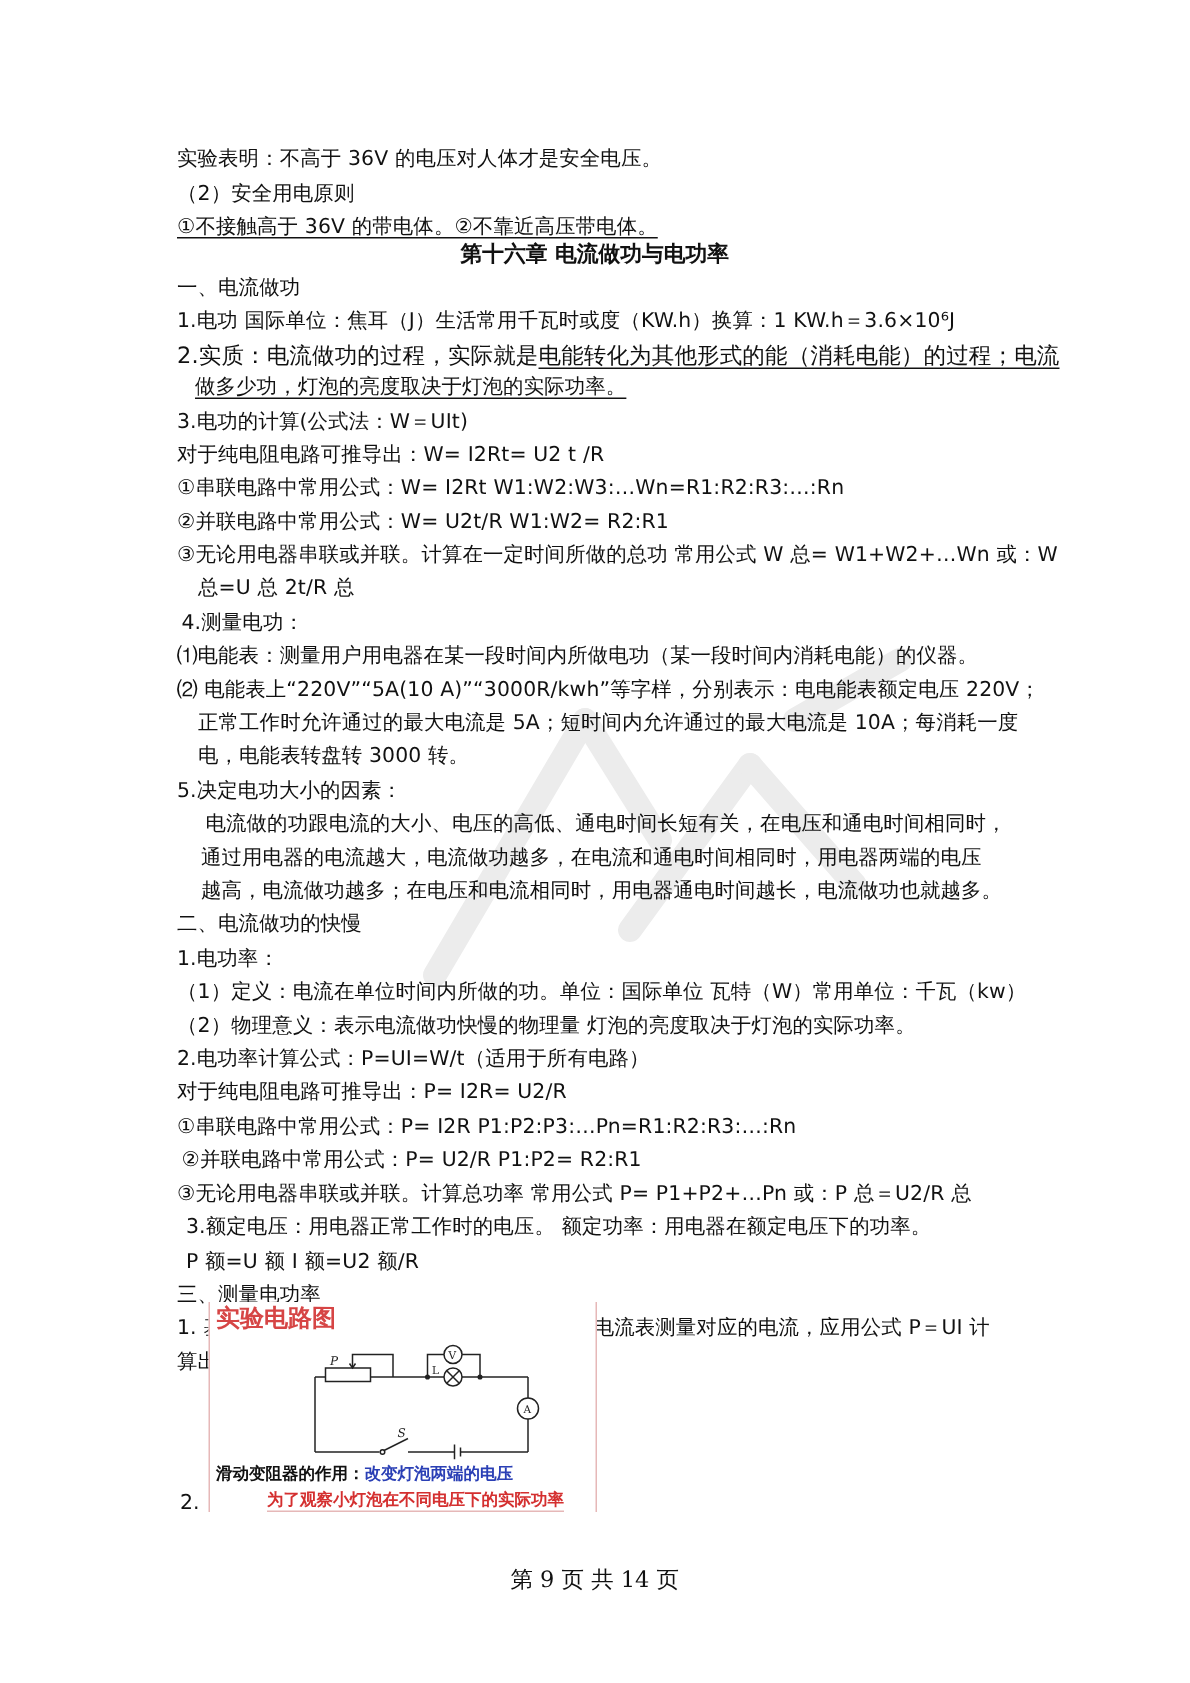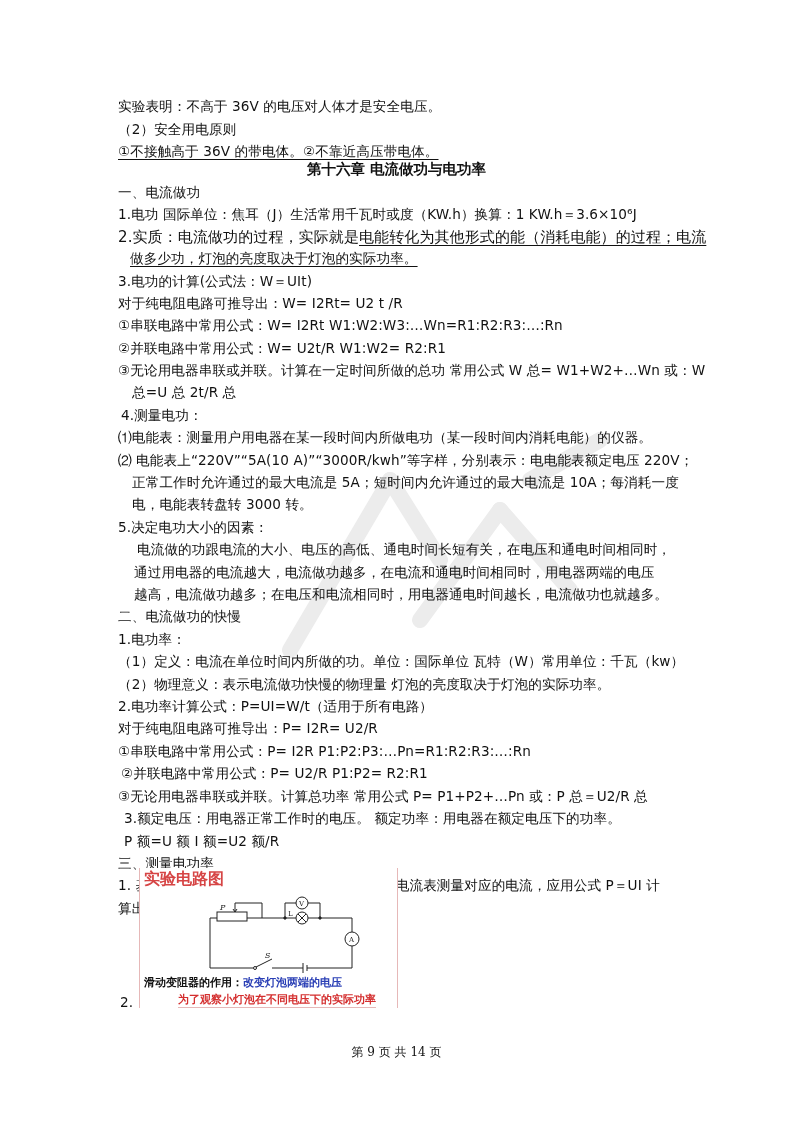--- a/index.html
+++ b/index.html
@@ -12,21 +12,21 @@
     .title { position: absolute; left: 0; width: 793px; text-align: center; top: 160px;
       font-weight: bold; font-size: 14.5px; font-family: "DejaVu Serif", serif; }
     .watermark { position: absolute; left: 270px; top: 420px; width: 360px; height: 260px; pointer-events: none; }
     .figure { position: absolute; left: 139px; top: 866px; width: 257px; height: 140px; background: #fff;
       border-left: 1px solid #e6b8b8; border-right: 1px solid #e6b8b8; }
     .fig-title { position: absolute; left: 4px; top: 1px; color: #d64545; font-size: 16px; font-weight: bold; font-family: "DejaVu Serif", serif; }
     .fig-note1 { position: absolute; left: 4px; top: 107px; font-size: 11px; font-family: "DejaVu Serif", serif; white-space: nowrap; }
     .fig-note1 .lbl { color: #111; font-weight: bold; }
     .fig-note1 .val { color: #2a3fb5; font-weight: bold; }
     .fig-note2 { position: absolute; left: 4px; top: 124px; font-size: 11px; color: #d42f2f; font-weight: bold; font-family: "DejaVu Serif", serif; white-space: nowrap; border-bottom: 1px solid #e6b8b8; margin-left: 34px; }
-    .footer { position: absolute; left: 0; width: 793px; text-align: center; top: 1044px; font-size: 12px; font-family: "DejaVu Serif", serif; }
+    .footer { position: absolute; left: 0; width: 793px; text-align: center; top: 1044px; font-size: 15px; font-family: "DejaVu Serif", serif; }
   </style>
 </head>
 <body>
 
 <div class="page">
 
   <svg class="watermark" viewBox="0 0 360 260">
     <g stroke="#ececec" stroke-width="16" fill="none" stroke-linecap="round">
       <path d="M20 230 L120 60"></path>
       <path d="M120 60 L170 140"></path>

